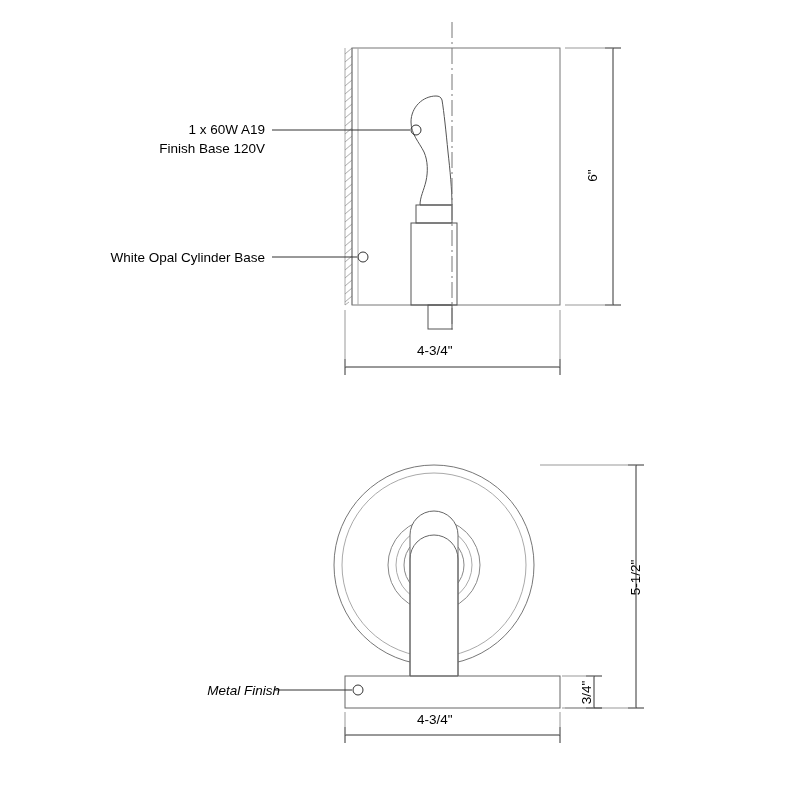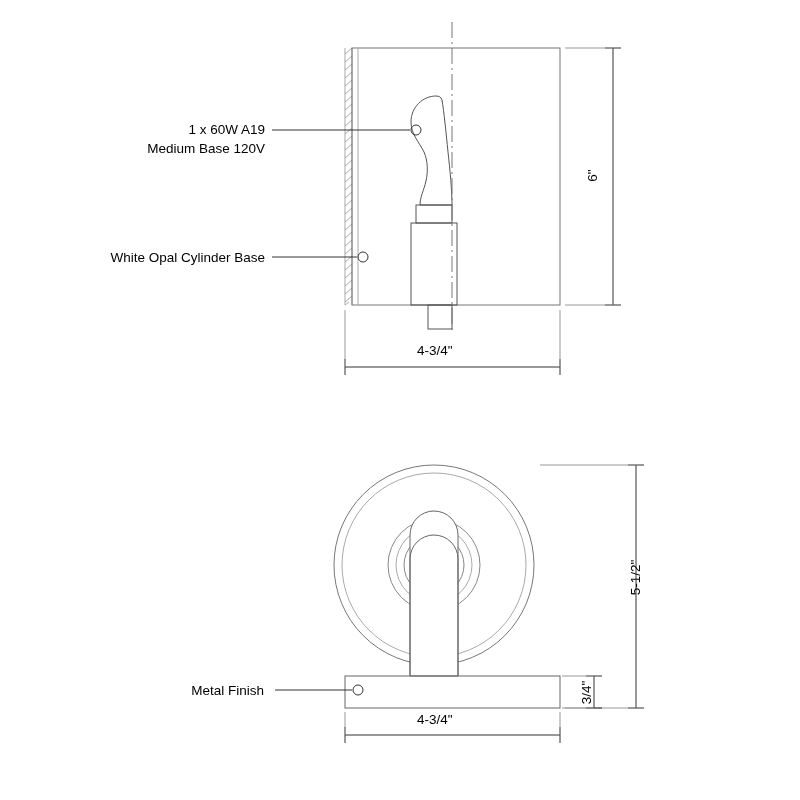--- a/index.html
+++ b/index.html
@@ -185,26 +185,26 @@
       <g stroke="#333333">
         <line x1="275" y1="690" x2="352" y2="690"></line>
         <circle cx="358" cy="690" r="5" fill="none"></circle>
       </g>
 
     </g>
   </svg>
 
   <div class="lbl right" style="left: 60px; top: 120px; width: 205px;">
     <div>1 x 60W A19</div>
-    <div>Medium Base 120V</div>
+    <div>Finish Base 120V</div>
   </div>
 
   <div class="lbl right" style="left: 30px; top: 248px; width: 235px;">White Opal Cylinder Base</div>
 
-  <div class="lbl right" style="left: 96px; top: 681px; width: 168px;">Metal Finish</div>
+  <div class="lbl right" style="left: 112px; top: 681px; width: 168px; font-style: italic;">Metal Finish</div>
 
   <div class="vert" style="left: 574px; top: 168px; width: 36px; text-align: center;">6"</div>
 
   <div class="dim-text" style="left: 417px; top: 343px;">4-3/4"</div>
 
   <div class="vert" style="left: 605px; top: 570px; width: 60px; text-align: center;">5-1/2"</div>
 
   <div class="vert" style="left: 556px; top: 685px; width: 60px; text-align: center;">3/4"</div>
 
   <div class="dim-text" style="left: 417px; top: 712px;">4-3/4"</div>

